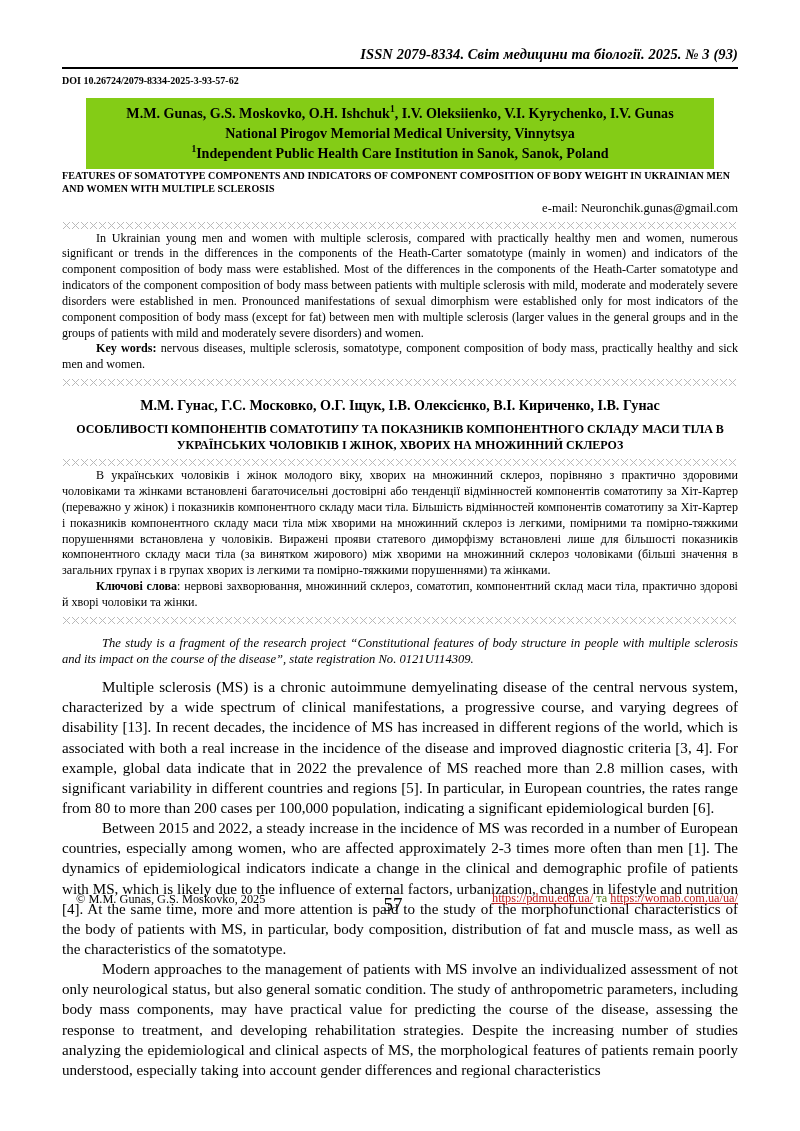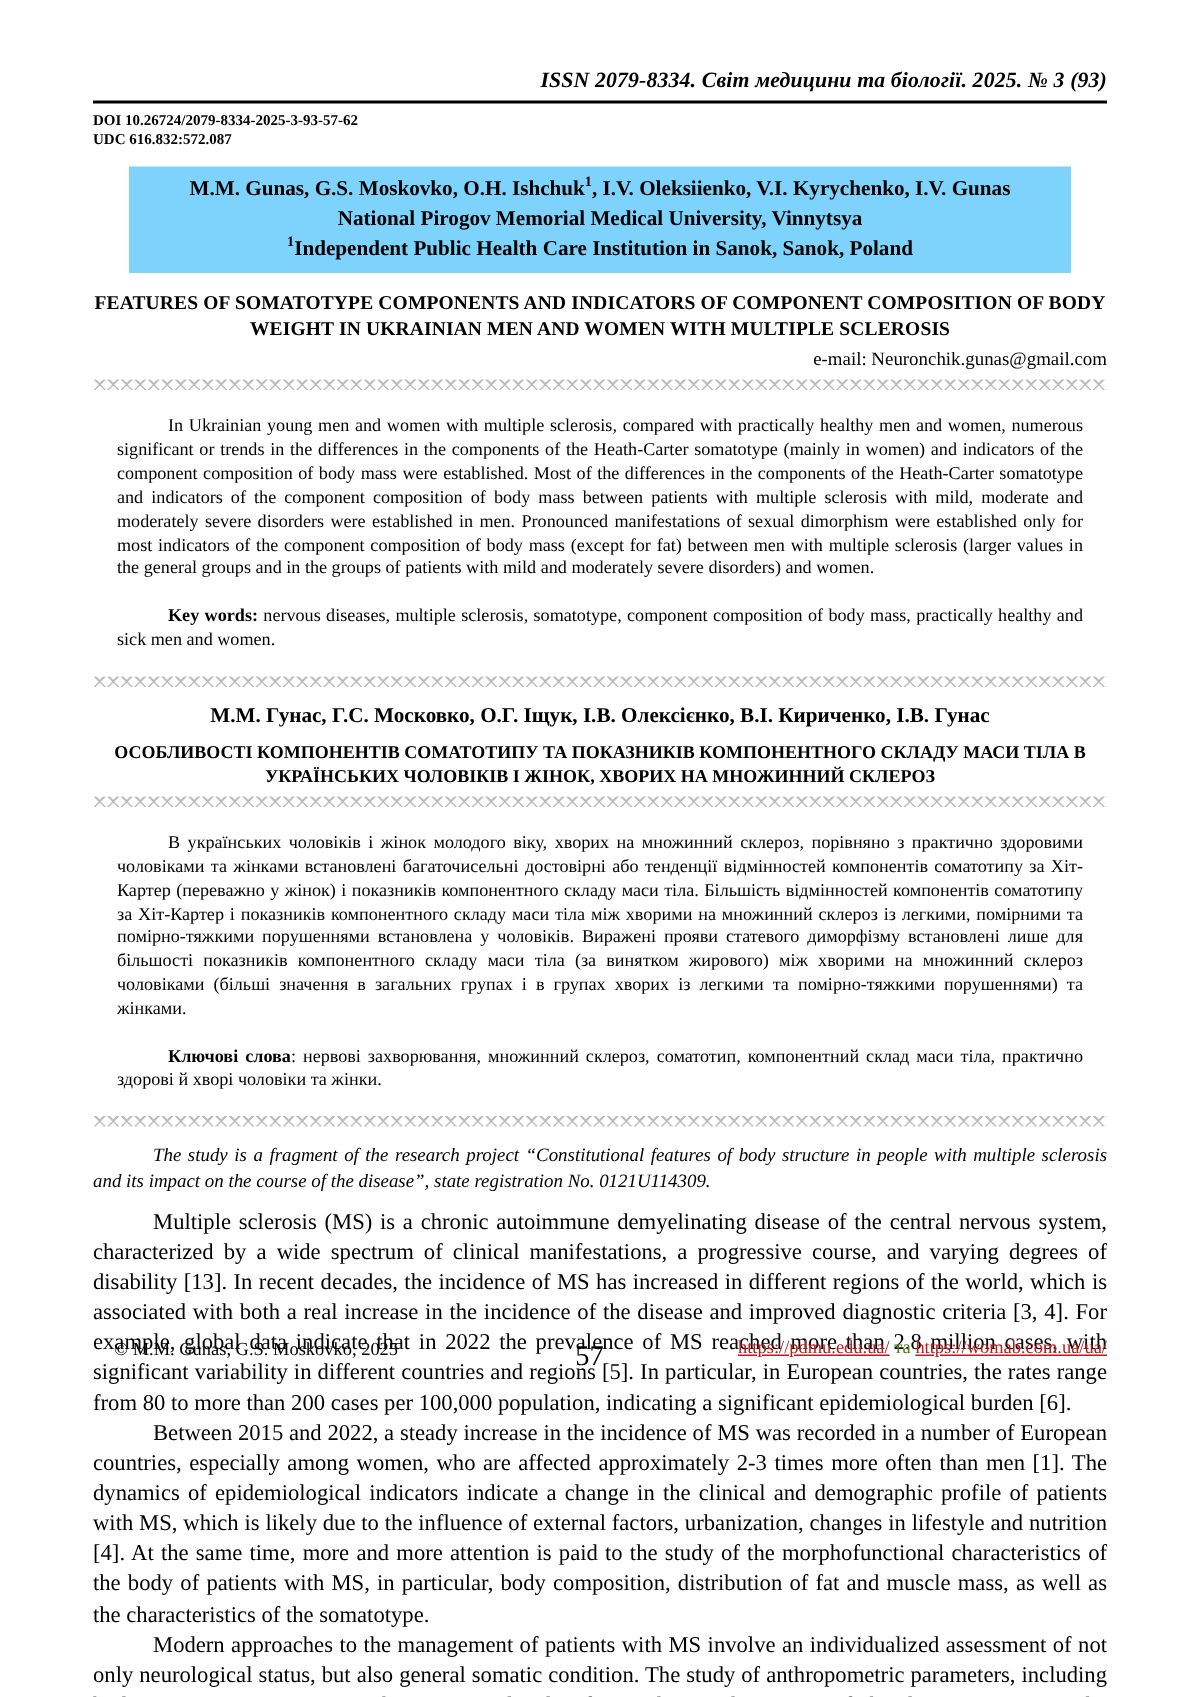--- a/index.html
+++ b/index.html
@@ -44,35 +44,34 @@
     font-size: 10px;
     line-height: 1.28;
     text-align: left;
   }
 
   
   .authorband {
     margin-top: 10px;
     margin-left: 24px;
     margin-right: 24px;
-    background: #7dd3fc;
+    background: #84cc16;
     text-align: center;
     font-weight: bold;
     font-size: 14.1px;
     line-height: 1.42;
     padding: 5px 4px 6px 4px;
   }
   .authorband sup { font-size: 9.5px; vertical-align: super; }
 
   
   .title-en {
-    margin-top: 11px;
-    text-align: center;
-    font-weight: bold;
-    font-size: 13px;
+    text-align: left;
+    font-weight: bold;
+    font-size: 10px;
     line-height: 1.34;
     letter-spacing: .1px;
   }
   .email {
     margin-top: 5px;
     text-align: right;
     font-size: 12.6px;
   }
 
   
@@ -87,21 +86,21 @@
       linear-gradient(-45deg, transparent 45%, #b9b9b9 45%, #b9b9b9 56%, transparent 56%);
   }
 
   
   .abstract {
     font-size: 12.1px;
     line-height: 1.31;
     text-align: justify;
     text-justify: inter-word;
   }
-  .abstract p { margin: 16px; }
+  .abstract p { margin: 0; }
   .abstract p.indented { text-indent: 34px; }
   .abstract b { font-weight: bold; }
 
   
   .authors-ua {
     margin-top: 11px;
     text-align: center;
     font-weight: bold;
     font-size: 14.1px;
   }
@@ -173,21 +172,20 @@
 </head>
 <body>
 
 <div class="page">
 
   <div class="runhead">ISSN 2079-8334. Світ медицини та біології. 2025. № 3 (93)</div>
   <div class="runhead-rule"></div>
 
   <div class="ident">
     <div>DOI 10.26724/2079-8334-2025-3-93-57-62</div>
-    <div>UDC 616.832:572.087</div>
   </div>
 
   <div class="authorband">
     <div><span>M.M. Gunas, G.S. Moskovko, O.H. Ishchuk</span><sup>1</sup><span>, I.V. Oleksiienko, V.I. Kyrychenko, I.V. Gunas</span></div>
     <div>National Pirogov Memorial Medical University, Vinnytsya</div>
     <div><sup>1</sup><span>Independent Public Health Care Institution in Sanok, Sanok, Poland</span></div>
   </div>
 
   <div class="title-en">FEATURES OF SOMATOTYPE COMPONENTS AND INDICATORS OF COMPONENT COMPOSITION OF BODY WEIGHT IN UKRAINIAN MEN AND WOMEN WITH MULTIPLE SCLEROSIS</div>
 

